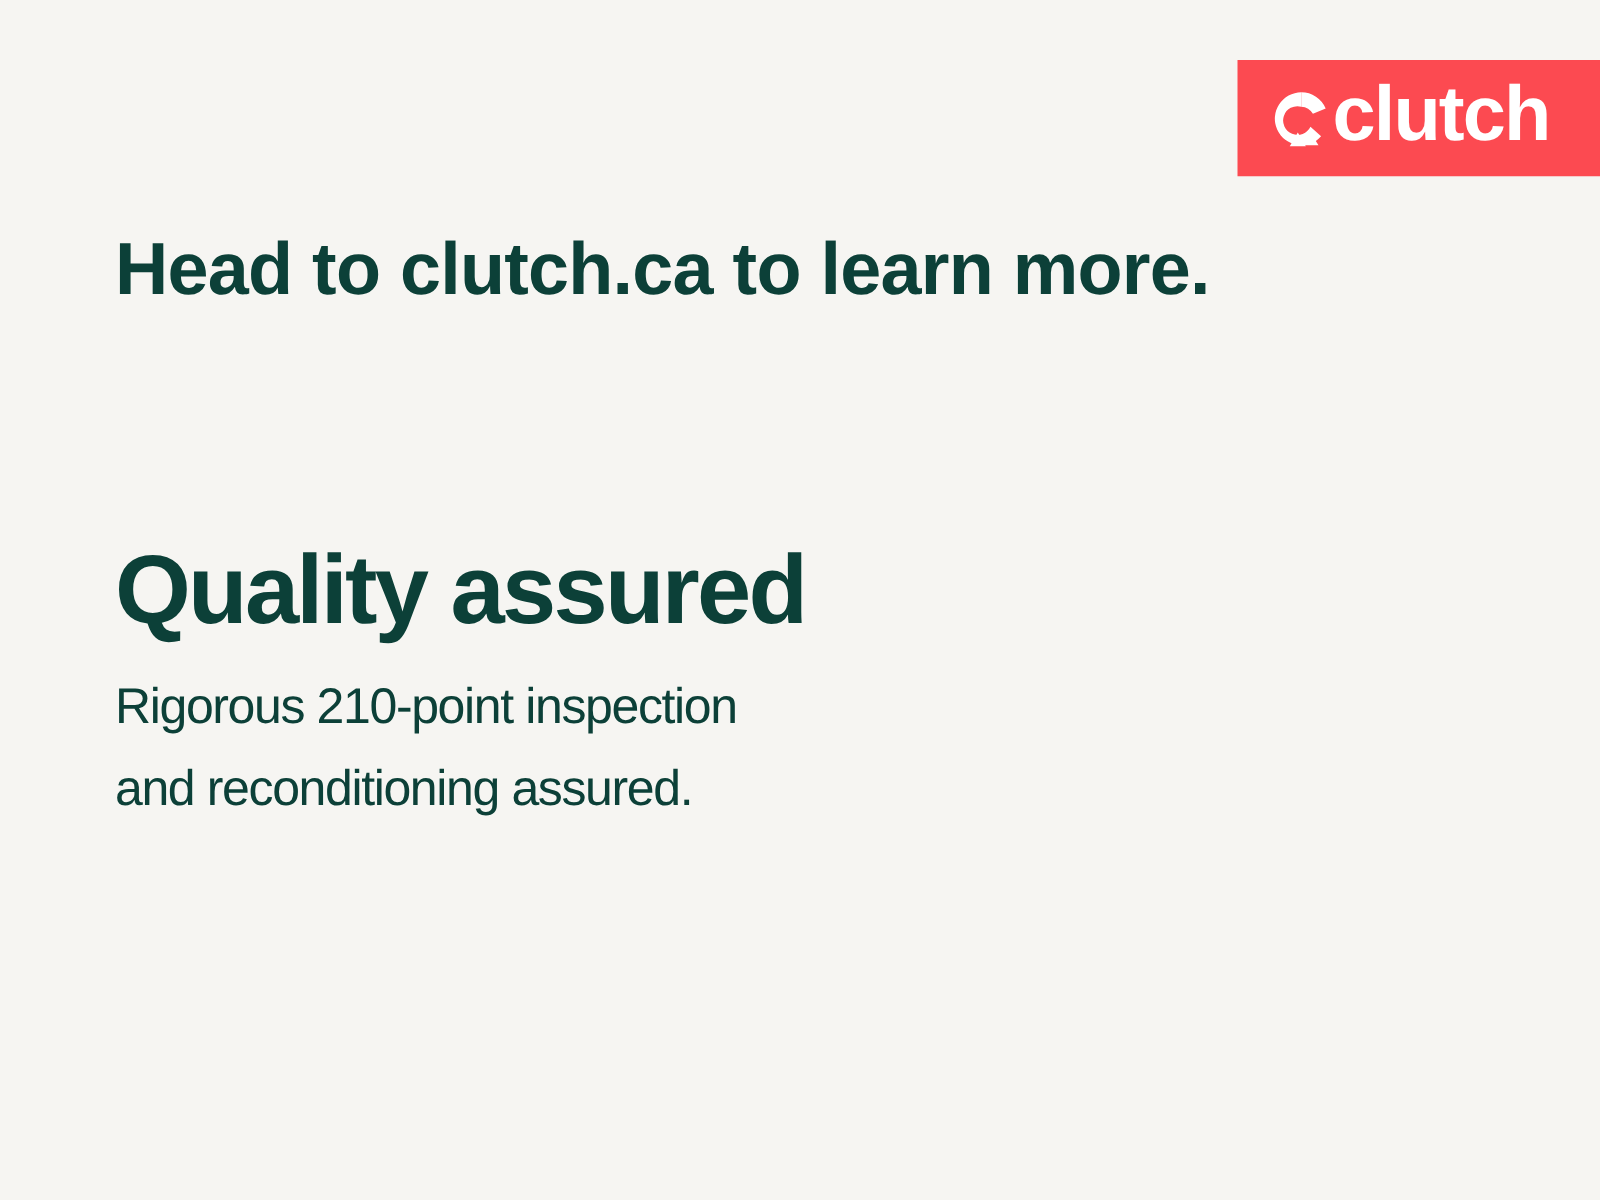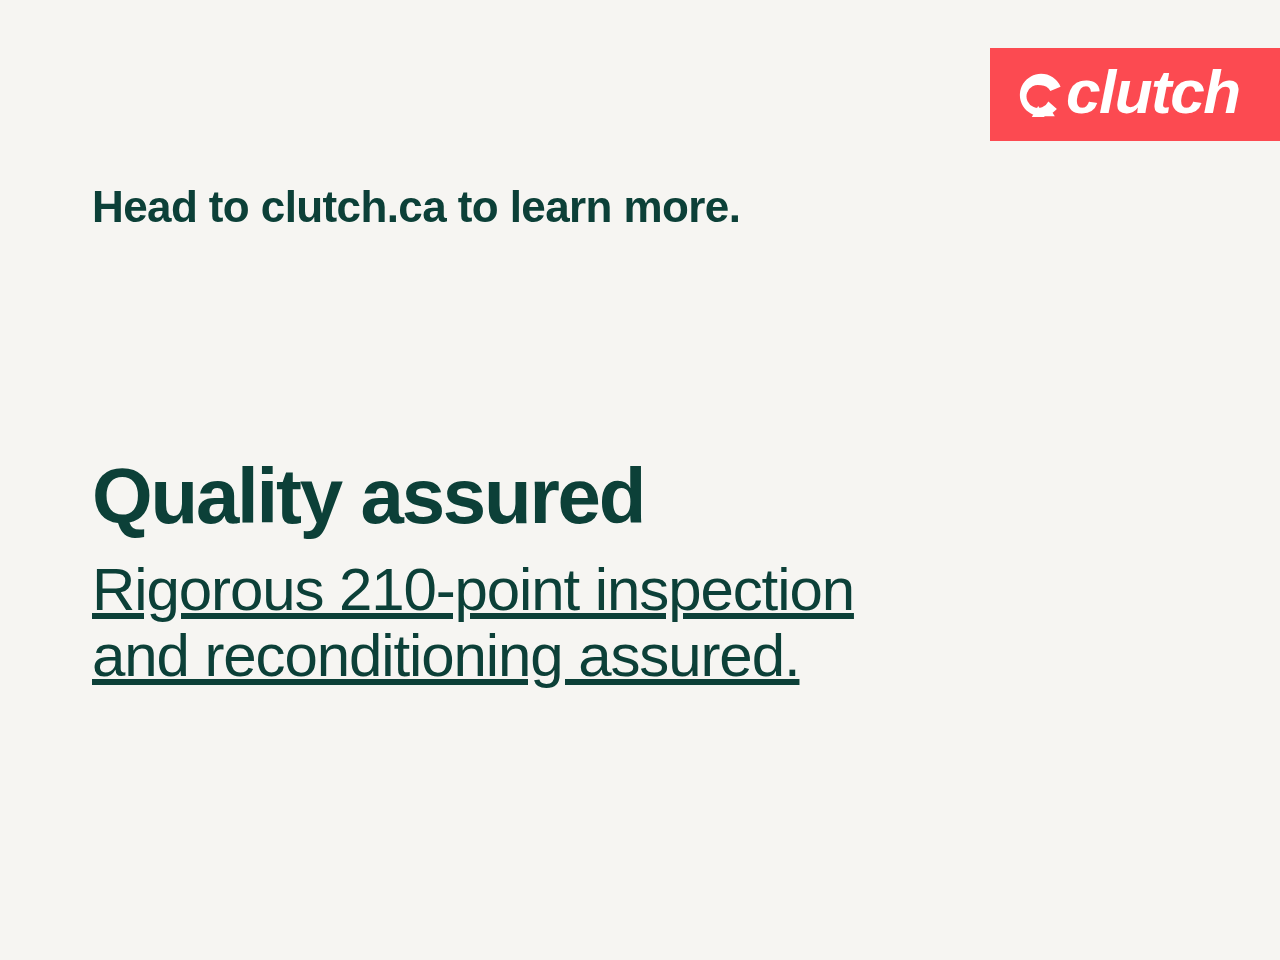--- a/index.html
+++ b/index.html
@@ -34,21 +34,20 @@
     display: flex;
     align-items: center;
     padding-left: 28px;
     box-sizing: border-box;
   }
 
   .brand-logo {
     display: flex;
     align-items: center;
     gap: 0px;
-    font-style: italic;
   }
 
   .brand-mark {
     width: 46px;
     height: 46px;
     display: block;
     flex: 0 0 auto;
     margin-right: 2px;
   }
 
@@ -62,55 +61,53 @@
     position: relative;
     top: -3px;
   }
 
   
   .tagline {
     position: absolute;
     left: 92px;
     top: 182px;
     color: #0c4038;
-    font-size: 44px;
+    font-size: 59px;
     line-height: 1.15;
     font-weight: 700;
     letter-spacing: -0.6px;
     white-space: nowrap;
   }
 
   
   .message {
     position: absolute;
     left: 92px;
     top: 432px;
     width: 1000px;
-    margin-top: 25px;
   }
 
   .headline {
     margin: 0;
     color: #0c4038;
     font-size: 78px;
     line-height: 1.0;
     font-weight: 700;
     letter-spacing: -2.2px;
     white-space: nowrap;
   }
 
   .subcopy {
     margin: 22px 0 0 0;
     color: #0c4038;
-    font-size: 60px;
+    font-size: 40px;
     line-height: 66px;
     font-weight: 400;
     letter-spacing: -1.1px;
     max-width: 880px;
-    text-decoration: underline;
   }
   .subcopy-line {
     display: block;
     white-space: nowrap;
   }
 </style>
 </head>
 <body>
 
 <div class="slide">

